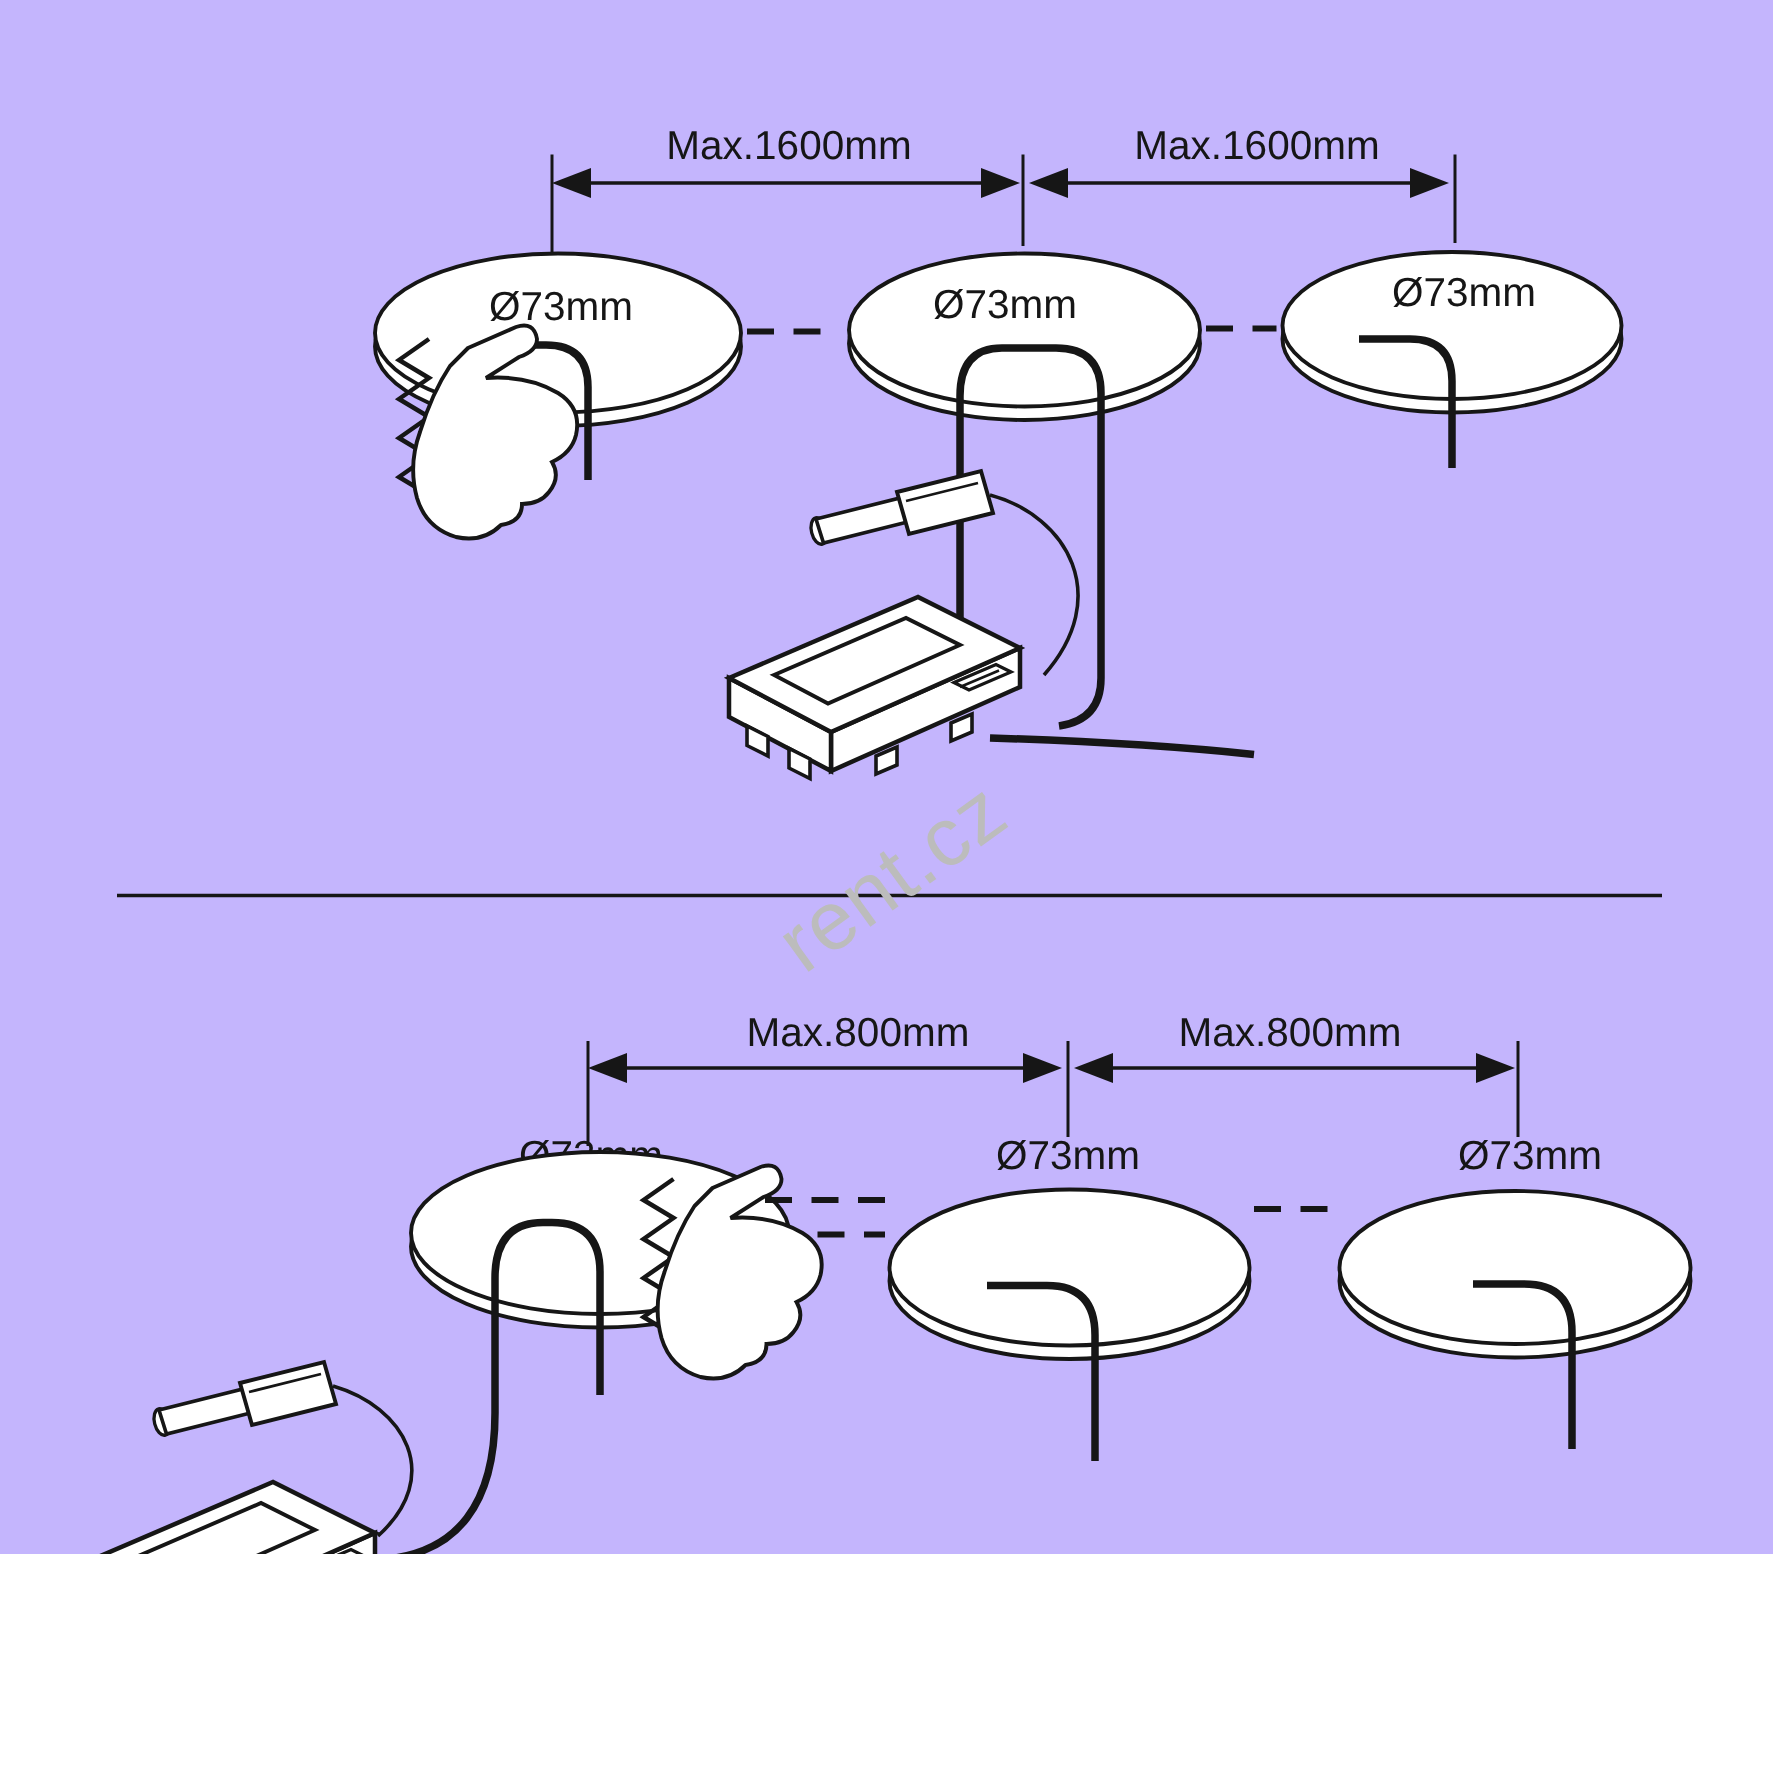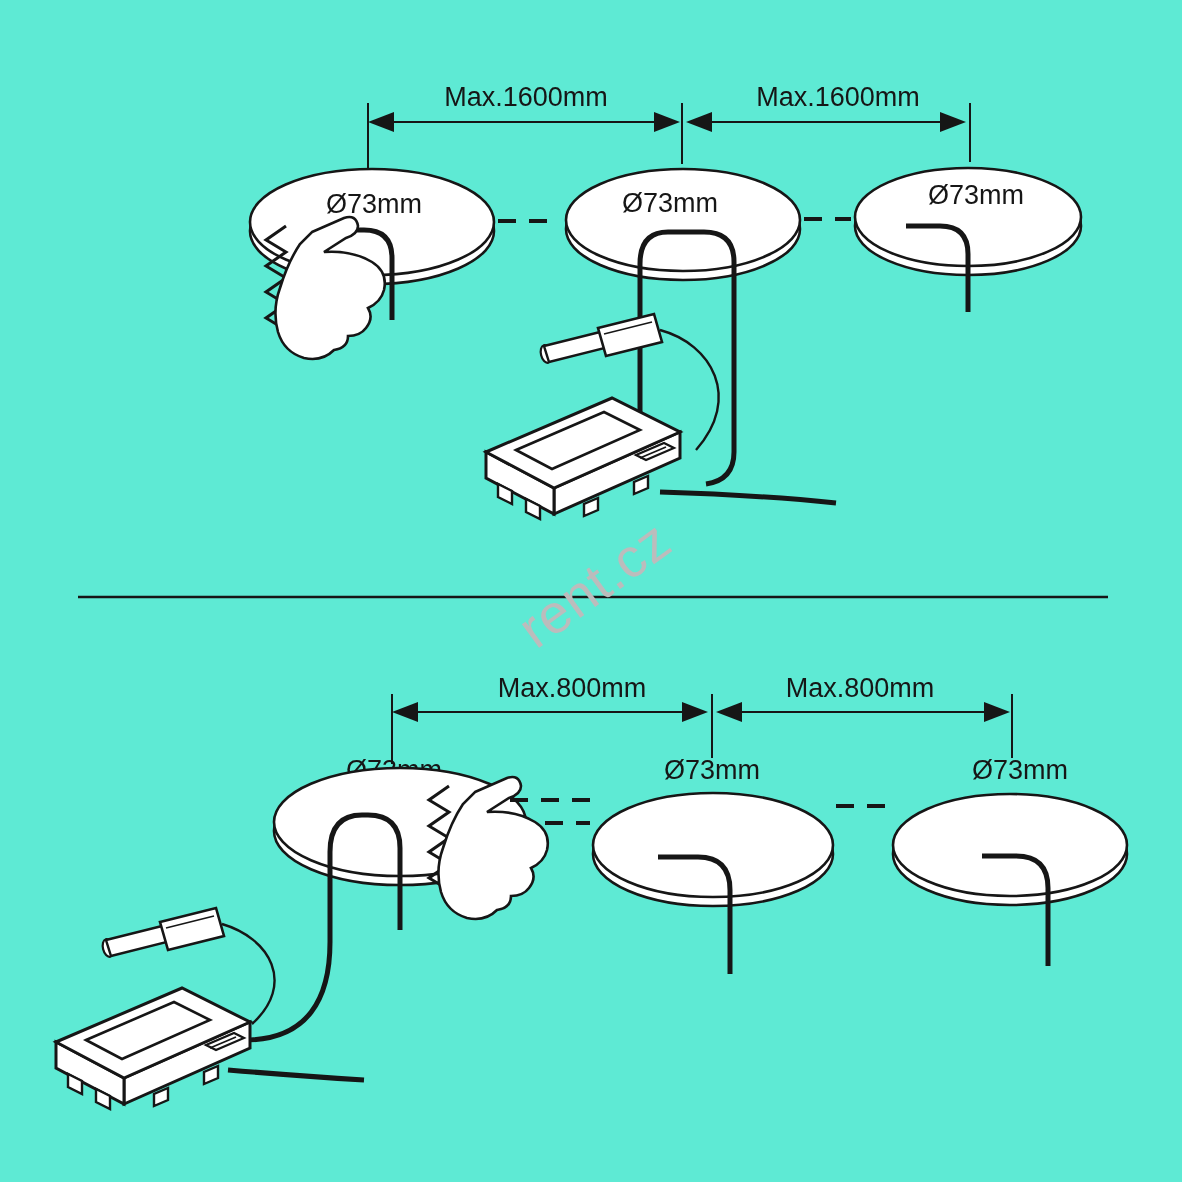--- a/index.html
+++ b/index.html
@@ -1,16 +1,16 @@
 <!DOCTYPE html>
 <html><head>
 <meta charset="utf-8">
 <style>
   html,body{margin:0;padding:0;background:#fff}
-  .stage{position:relative;width:1182px;height:1182px;background:#5eead4;overflow:hidden;
+  .stage{position:relative;width:1182px;height:1036px;background:#c4b5fd;overflow:hidden;
          font-family:"Liberation Sans",sans-serif}
   svg{position:absolute;left:0;top:0}
   text{font-family:"Liberation Sans",sans-serif;fill:#161616}
   .dim-label{font-size:27px}
   .hole-label{font-size:27px}
   .watermark{font-size:55px;fill:#bcbcbc;letter-spacing:1px}
   .ln{stroke:#161616;fill:none}
   .fl{stroke:#161616;fill:#ffffff}
   .solid{fill:#161616;stroke:none}
 </style>

